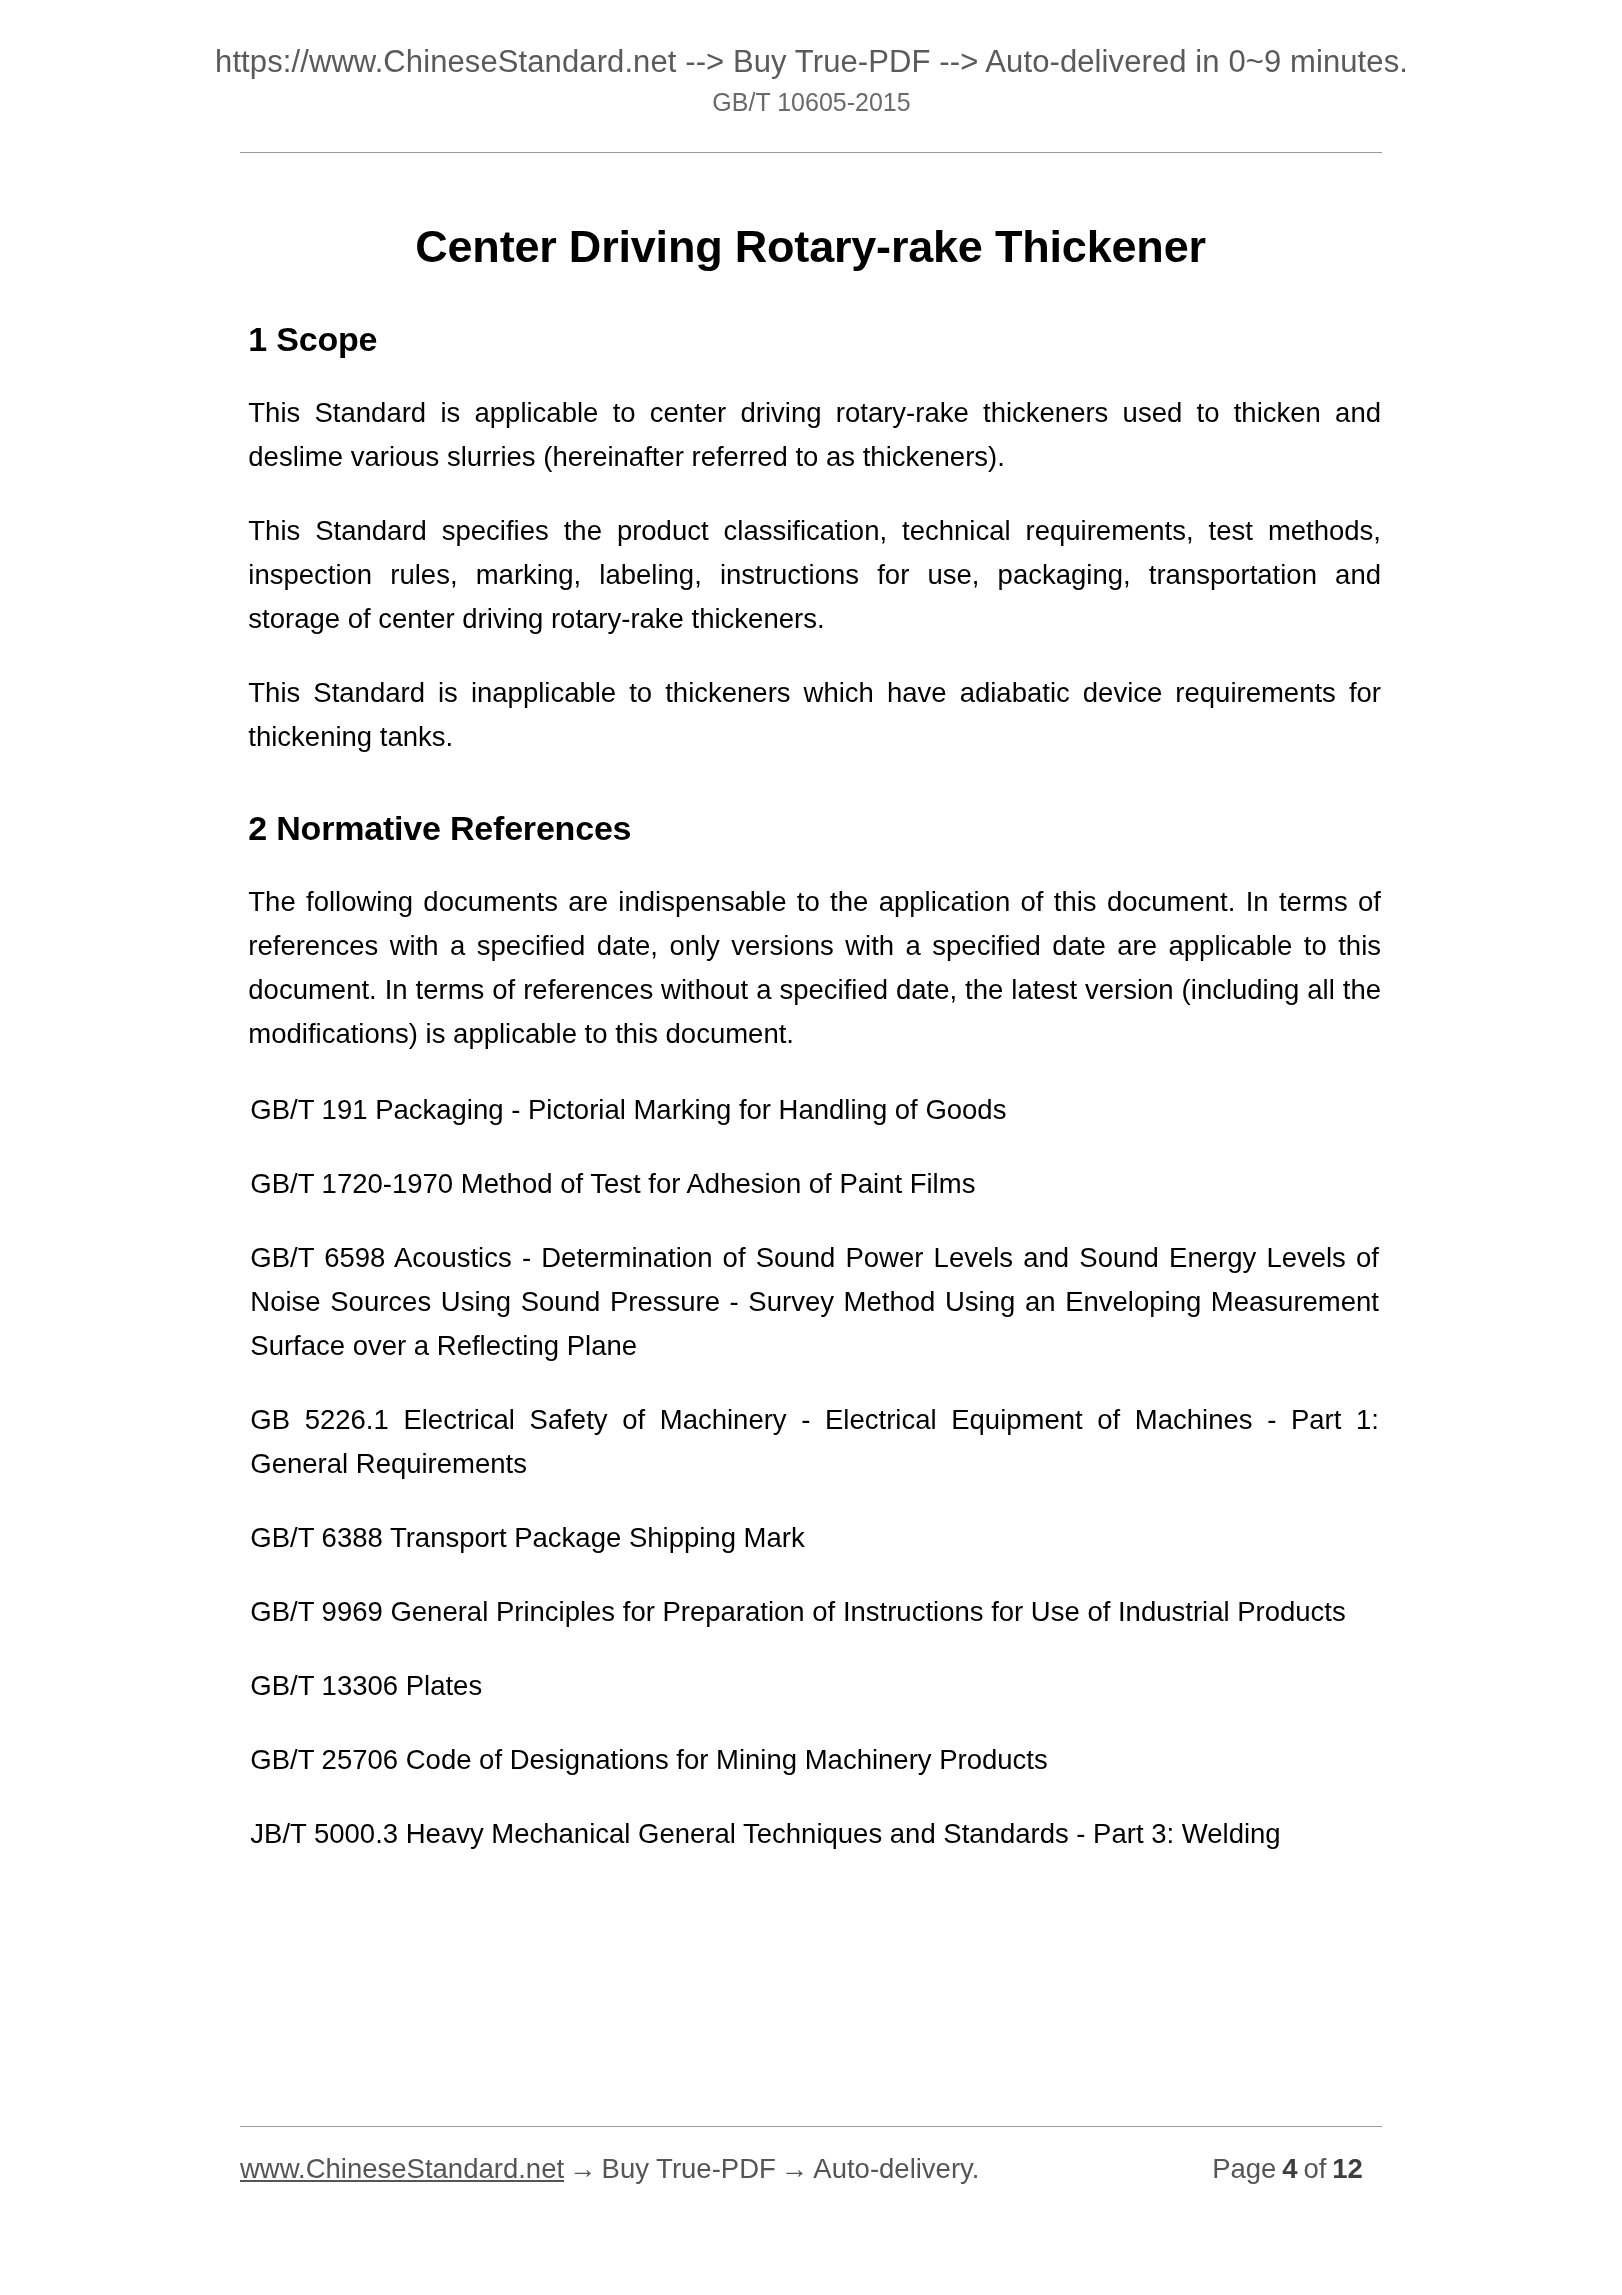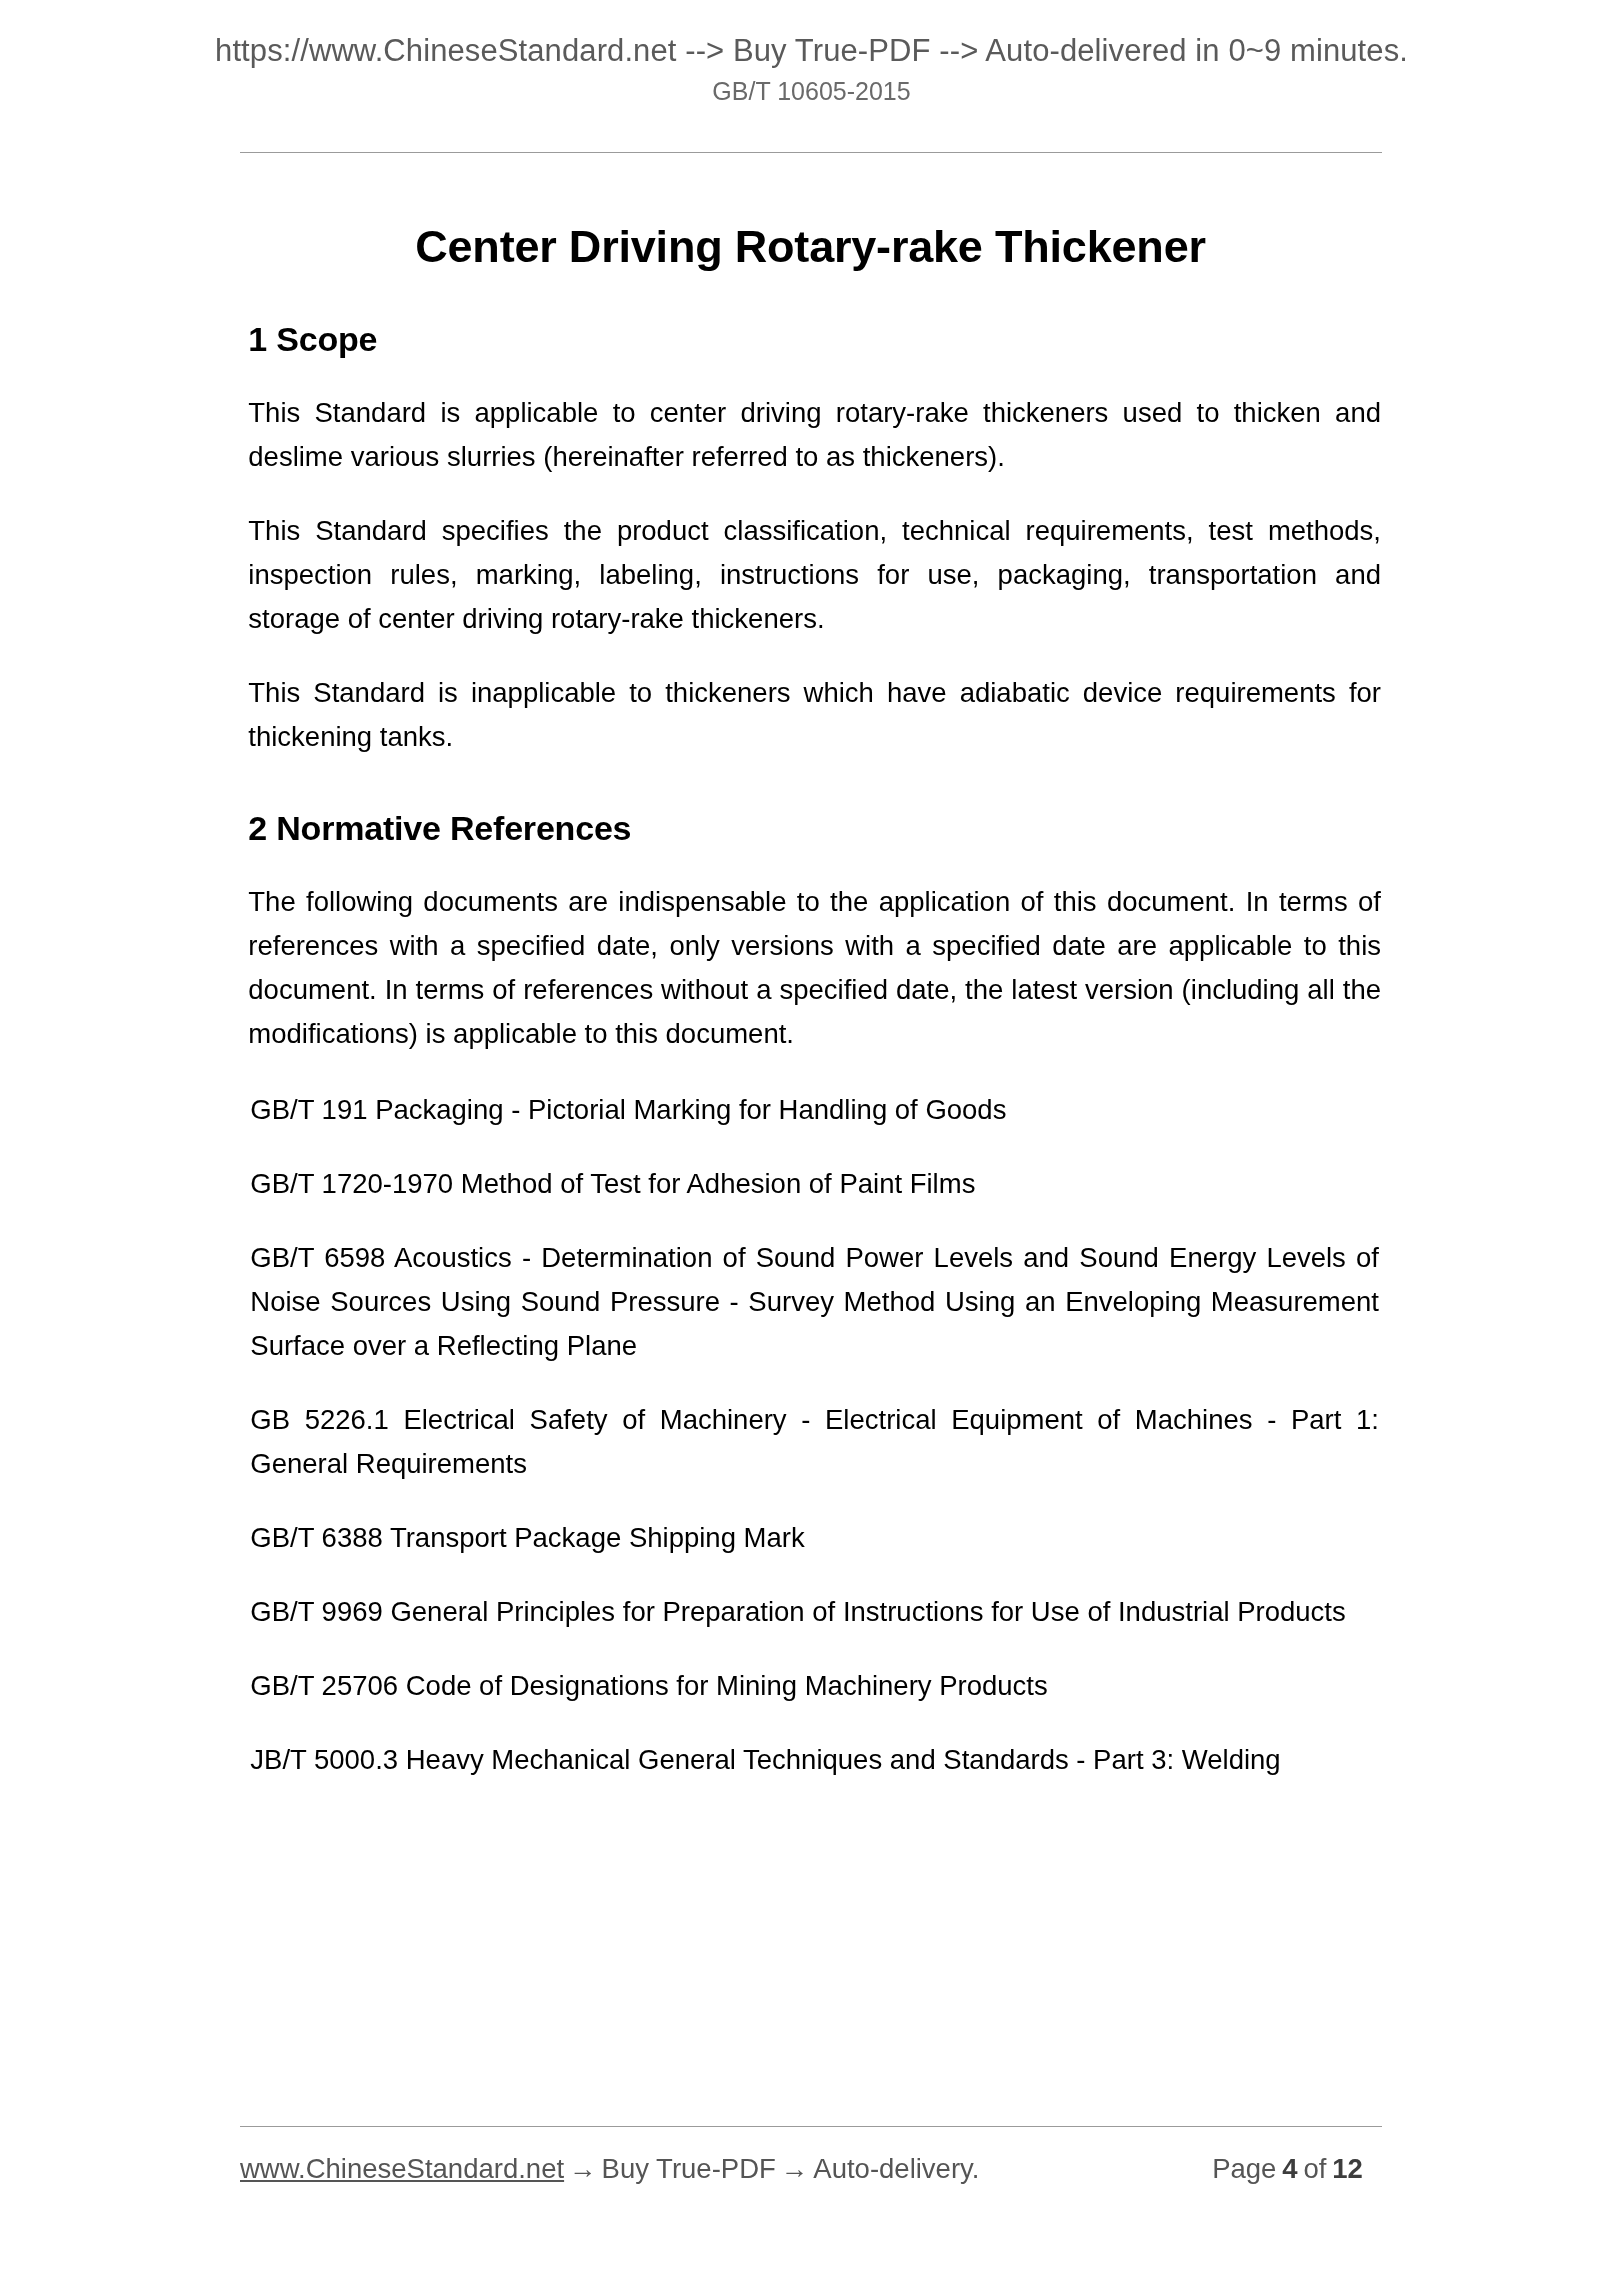--- a/index.html
+++ b/index.html
@@ -13,21 +13,21 @@
     position: relative;
     font-family: "Liberation Sans", sans-serif;
     color: #000000;
     overflow: hidden;
   }
 
   
   .promo-header {
     position: absolute;
     left: 0;
-    top: 32px;
+    top: 43px;
     width: 1623px;
     text-align: center;
   }
   .promo-line1 {
     display: block;
     font-size: 31px;
     line-height: 38px;
     color: #5a5a5a;
     letter-spacing: 0.1px;
     white-space: nowrap;
@@ -173,20 +173,21 @@
 
   <p class="para">The following documents are indispensable to the application of this document. In terms of references with a specified date, only versions with a specified date are applicable to this document. In terms of references without a specified date, the latest version (including all the modifications) is applicable to this document.</p>
 
   <ul class="ref-list">
     <li class="ref-item single">GB/T 191 Packaging - Pictorial Marking for Handling of Goods</li>
     <li class="ref-item single">GB/T 1720-1970 Method of Test for Adhesion of Paint Films</li>
     <li class="ref-item">GB/T 6598 Acoustics - Determination of Sound Power Levels and Sound Energy Levels of Noise Sources Using Sound Pressure - Survey Method Using an Enveloping Measurement Surface over a Reflecting Plane</li>
     <li class="ref-item">GB 5226.1 Electrical Safety of Machinery - Electrical Equipment of Machines - Part 1: General Requirements</li>
     <li class="ref-item single">GB/T 6388 Transport Package Shipping Mark</li>
     <li class="ref-item">GB/T 9969 General Principles for Preparation of Instructions for Use of Industrial Products</li>
+    <li class="ref-item single">GB/T 13306 Plates</li>
     <li class="ref-item single">GB/T 25706 Code of Designations for Mining Machinery Products</li>
     <li class="ref-item single">JB/T 5000.3 Heavy Mechanical General Techniques and Standards - Part 3: Welding</li>
   </ul>
 
 </div>
 
 <div class="footer-rule"></div>
 
 <div class="page-footer">
   <span class="footer-left">

